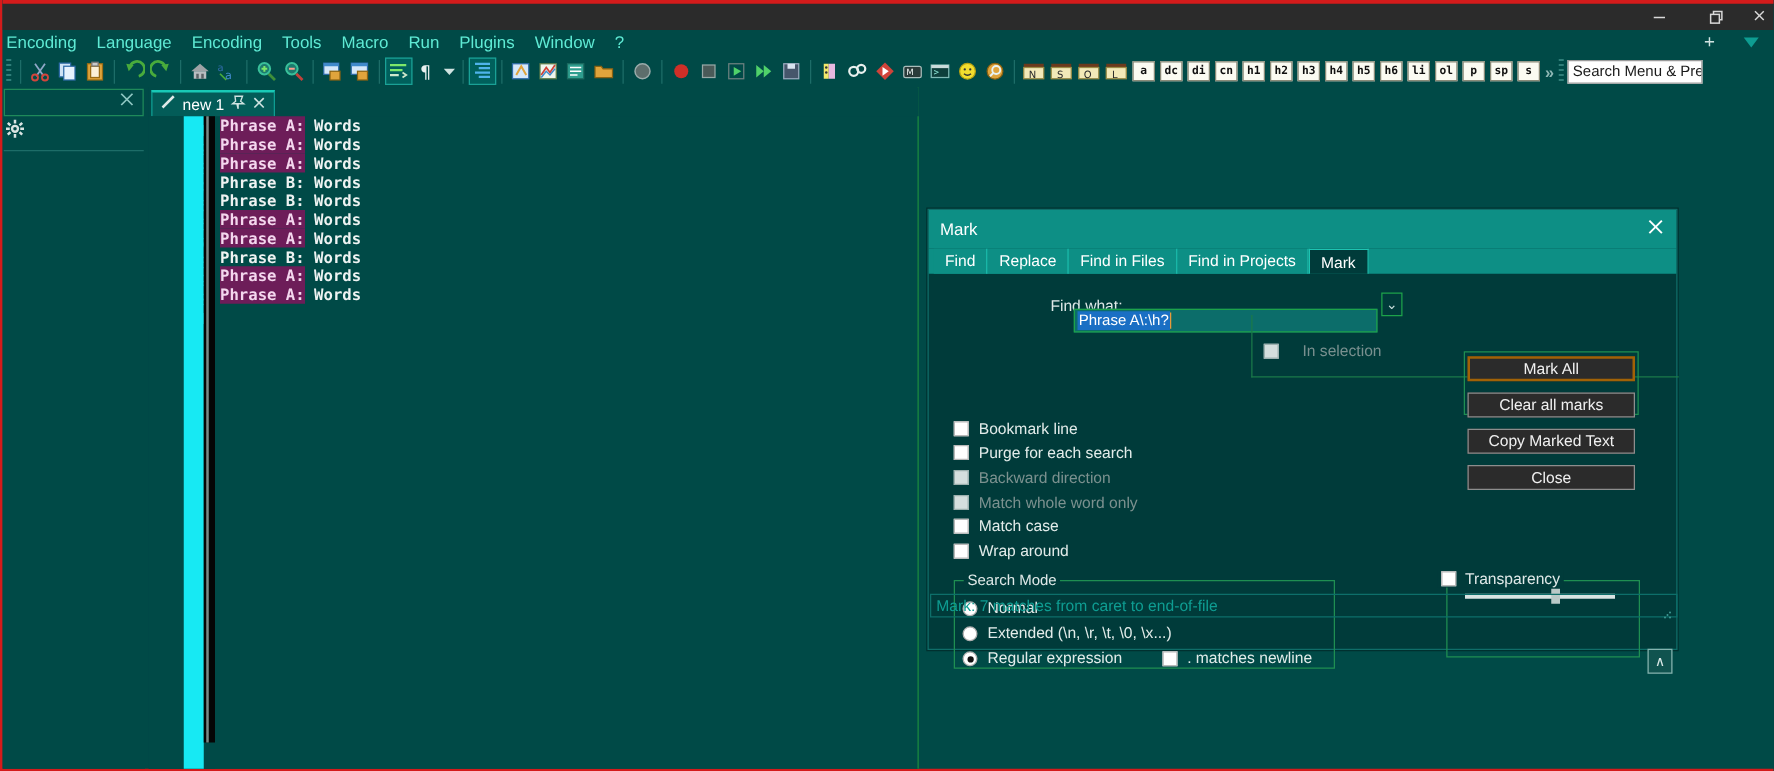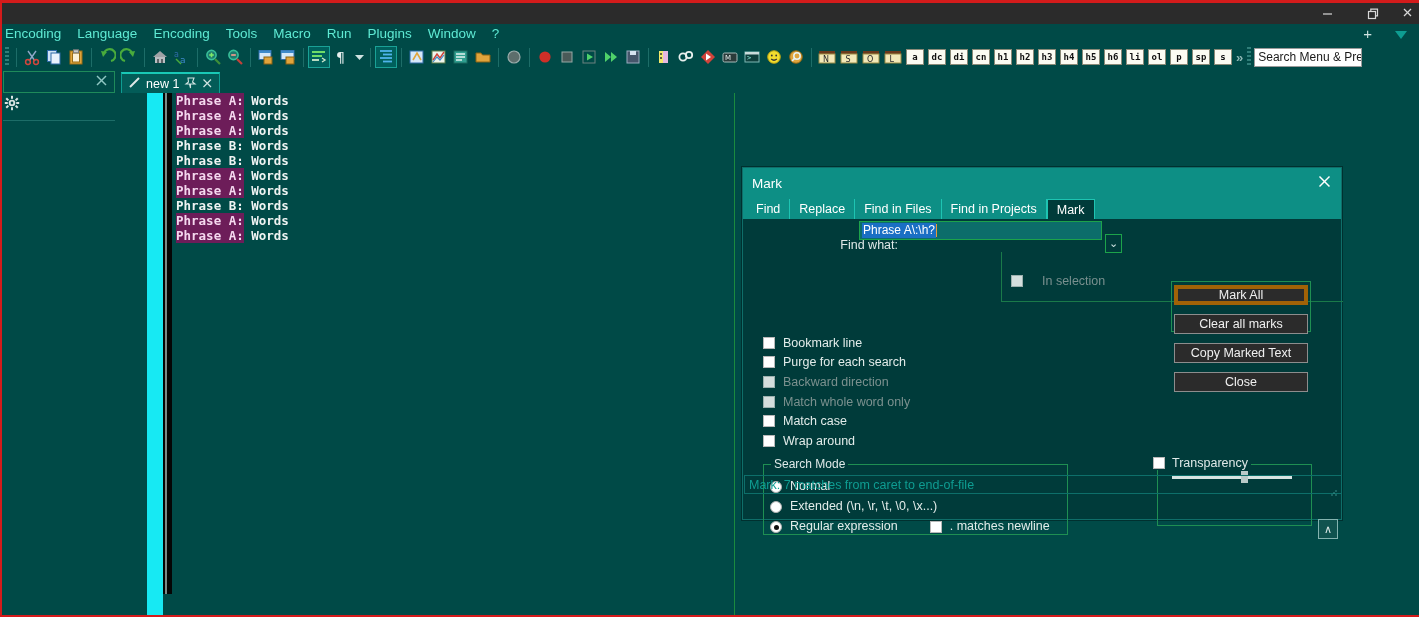--- a/index.html
+++ b/index.html
@@ -196,21 +196,21 @@
     background: #0d8f85;
   }
   .dtab.sel { background: #003b3a; border: 1px solid #1ec4b2; border-bottom: none; }
   .dtab-filler { flex: 1; background: #0d8f85; }
   .dlg-body { position: relative; height: 282px; }
   .findlabel {
     position: absolute; left: 45px; top: 19px;
     font-size: 12.5px; color: #dfe9e8; width: 110px; text-align: right;
   }
   .findbox {
-    position: absolute; left: 116px; top: 2px;
+    position: absolute; left: 116px; top: 28px;
     width: 243px; height: 19px;
     background: #0c6d6a; border: 1px solid #1da34a;
     display: flex; align-items: center; padding: 0 2px;
   }
   .findsel {
     background: #1a6fc4; color: #ffffff;
     font-size: 12px; font-family: "Liberation Sans", sans-serif;
     padding: 0 1px; white-space: pre; line-height: 15px;
   }
   .findcaret { width: 1px; height: 13px; background: #e89a3a; margin-left: 0px; }
@@ -294,21 +294,21 @@
   }
 
   .btn {
     position: absolute; left: 431px;
     width: 134px; height: 20px;
     background: #2b2b2b; color: #f0f0f0;
     border: 1px solid #8d8d8d;
     font-size: 12.5px;
     display: flex; align-items: center; justify-content: center;
   }
-  .btn.focus { border: 4px solid #a16207; }
+  .btn.focus { border: 2px solid #a16207; }
   .btn-focus-ring {
     position: absolute; left: 428px; top: 62px;
     width: 140px; height: 51px;
     border: 1px solid #1f8f52;
   }
 
   .statusmsg {
     position: absolute; left: 1px; bottom: 7px;
     width: 598px; height: 19px;
     display: flex; align-items: center;

